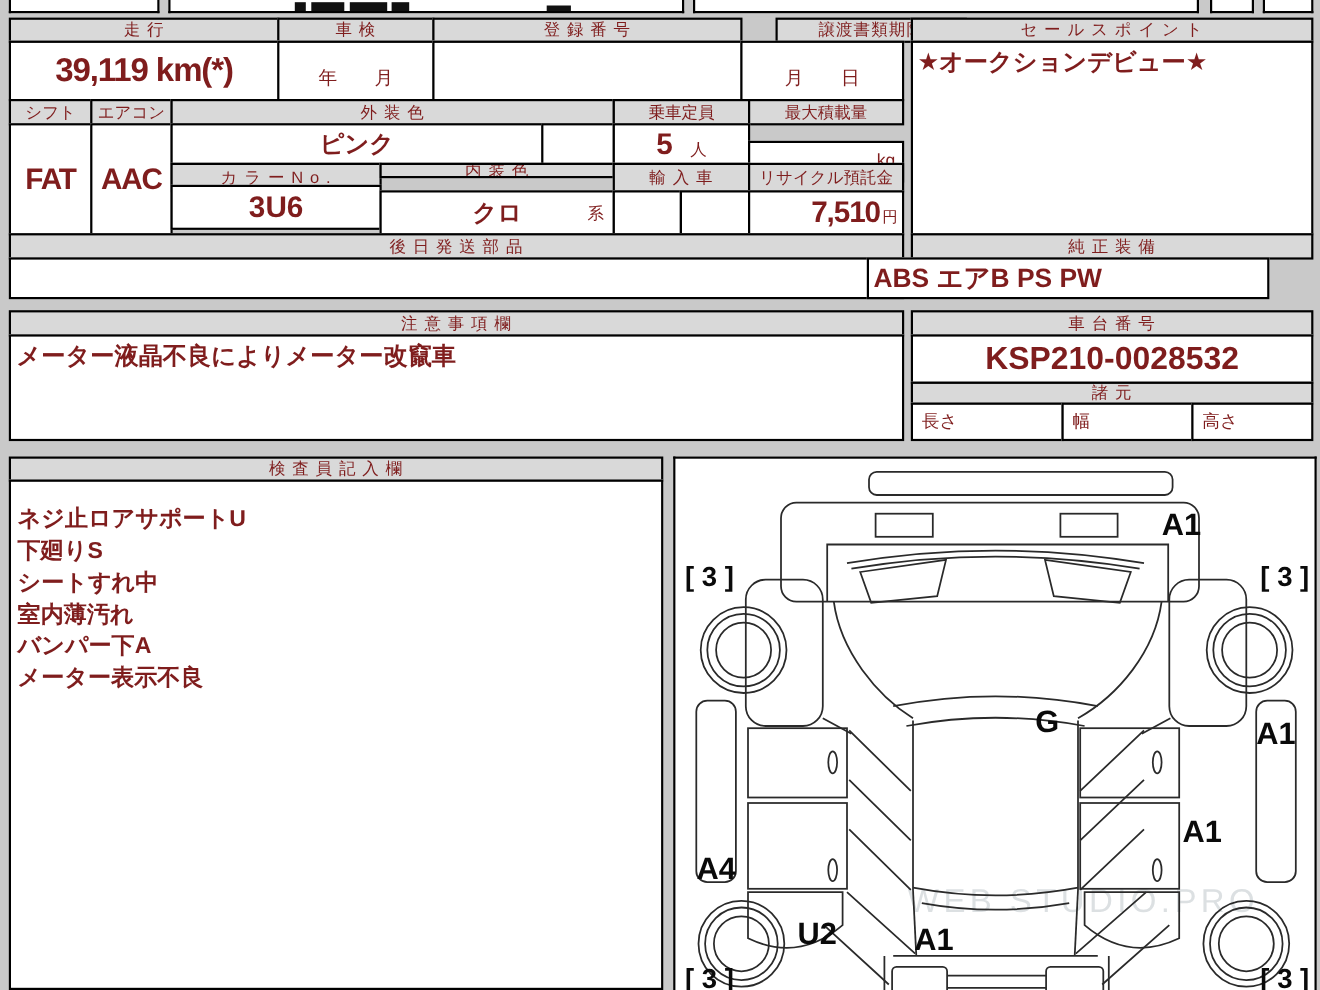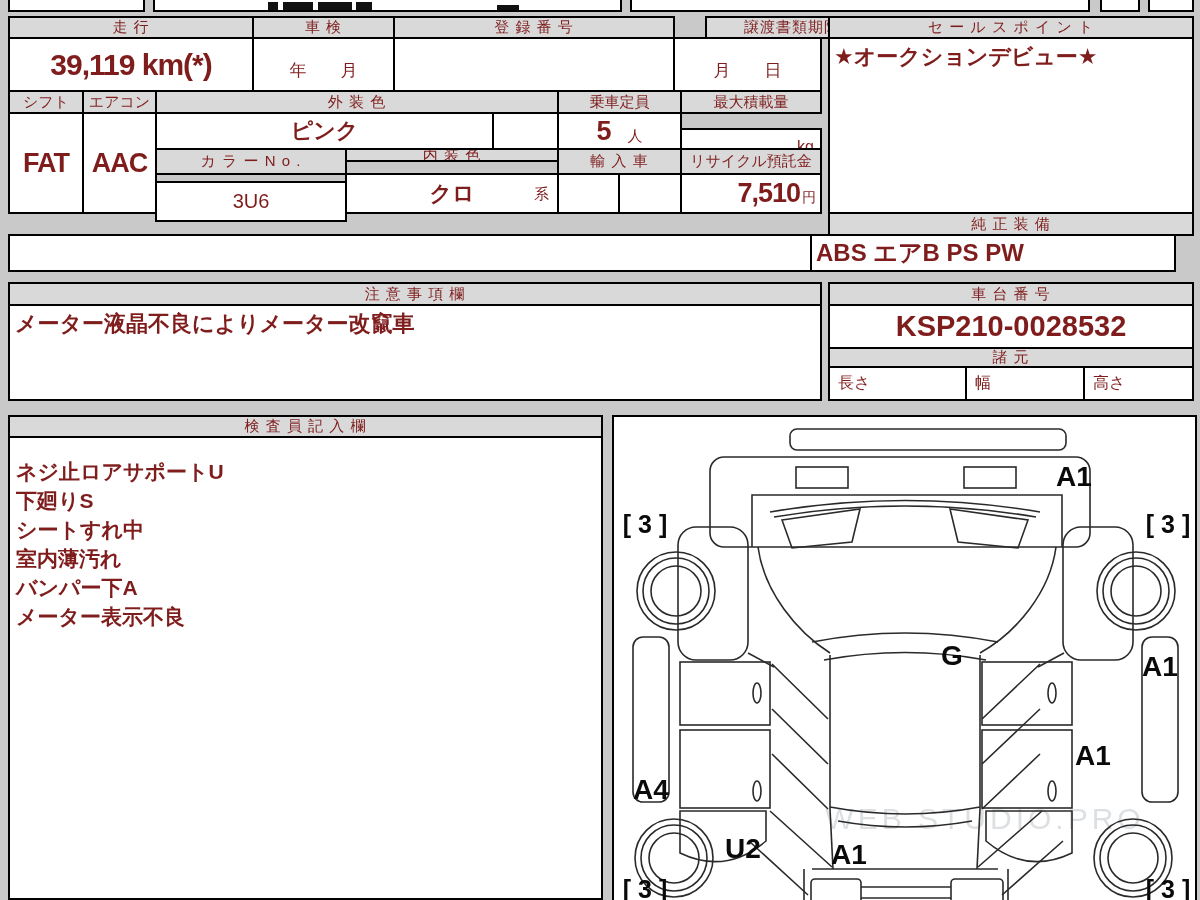--- a/index.html
+++ b/index.html
@@ -60,42 +60,43 @@
   </div>
   <div class="cell" style="left:680px;top:128px;width:142px;height:38px;display:flex;align-items:center;justify-content:flex-end;padding-right:6px;">
     <span style="font-size:16px;">kg</span>
   </div>
 
   <div class="cell hdr" style="left:155px;top:148px;width:192px;height:27px;">カ ラ ー N o .</div>
   <div class="cell hdr" style="left:345px;top:148px;width:214px;height:14px;">内 装 色</div>
   <div class="cell hdr" style="left:557px;top:148px;width:125px;height:27px;">輸 入 車</div>
   <div class="cell hdr" style="left:680px;top:148px;width:142px;height:27px;letter-spacing:0;">リサイクル預託金</div>
 
-  <div class="cell ctr" style="left:155px;top:181px;width:192px;height:41px;font-weight:normal;font-size:20px;">3U6</div>
+  <div class="cell ctr" style="left:155px;top:168px;width:192px;height:41px;font-weight:bold;font-size:27px;">3U6</div>
   <div class="cell ctr" style="left:345px;top:173px;width:214px;height:41px;position:absolute;">
     <span style="font-weight:bold;font-size:22px;">クロ</span>
     <span style="position:absolute;right:8px;bottom:8px;font-size:15px;">系</span>
   </div>
   <div class="cell" style="left:557px;top:173px;width:63px;height:41px;"></div>
   <div class="cell" style="left:618px;top:173px;width:64px;height:41px;"></div>
   <div class="cell" style="left:680px;top:173px;width:142px;height:41px;display:flex;align-items:center;justify-content:flex-end;padding-right:4px;">
     <span style="font-weight:bold;font-size:27px;letter-spacing:-1px;">7,510</span>
     <span style="font-size:14px;margin-left:2px;margin-top:8px;">円</span>
   </div>
 
+  <div class="cell hdr" style="left:8px;top:212px;width:814px;height:24px;">後 日 発 送 部 品</div>
   <div class="cell" style="left:8px;top:234px;width:814px;height:38px;"></div>
 
   <div class="cell hdr" style="left:8px;top:282px;width:814px;height:24px;">注 意 事 項 欄</div>
   <div class="cell" style="left:8px;top:304px;width:814px;height:97px;font-weight:bold;font-size:22px;padding:3px 5px;white-space:nowrap;">メーター液晶不良によりメーター改竄車</div>
 
   <div class="cell hdr" style="left:828px;top:16px;width:366px;height:23px;">セ ー ル ス ポ イ ン ト</div>
   <div class="cell" style="left:828px;top:37px;width:366px;height:177px;font-weight:bold;font-size:22px;padding:3px 4px;">★オークションデビュー★</div>
 
   <div class="cell hdr" style="left:828px;top:212px;width:366px;height:24px;">純 正 装 備</div>
-  <div class="cell" style="left:810px;top:234px;width:366px;height:38px;font-weight:bold;font-size:24px;padding:1px 4px;white-space:nowrap;">ABS エアB PS PW</div>
+  <div class="cell" style="left:788px;top:234px;width:366px;height:38px;font-weight:bold;font-size:24px;padding:1px 4px;white-space:nowrap;">ABS エアB PS PW</div>
 
   <div class="cell hdr" style="left:828px;top:282px;width:366px;height:24px;">車 台 番 号</div>
   <div class="cell ctr" style="left:828px;top:304px;width:366px;height:45px;font-weight:bold;font-size:29px;letter-spacing:0px;">KSP210-0028532</div>
 
   <div class="cell hdr" style="left:828px;top:347px;width:366px;height:21px;">諸 元</div>
   <div class="cell" style="left:828px;top:366px;width:139px;height:35px;display:flex;align-items:center;padding-left:8px;">
     <span style="font-size:16px;">長さ</span>
   </div>
   <div class="cell" style="left:965px;top:366px;width:120px;height:35px;display:flex;align-items:center;padding-left:8px;">
     <span style="font-size:16px;">幅</span>

